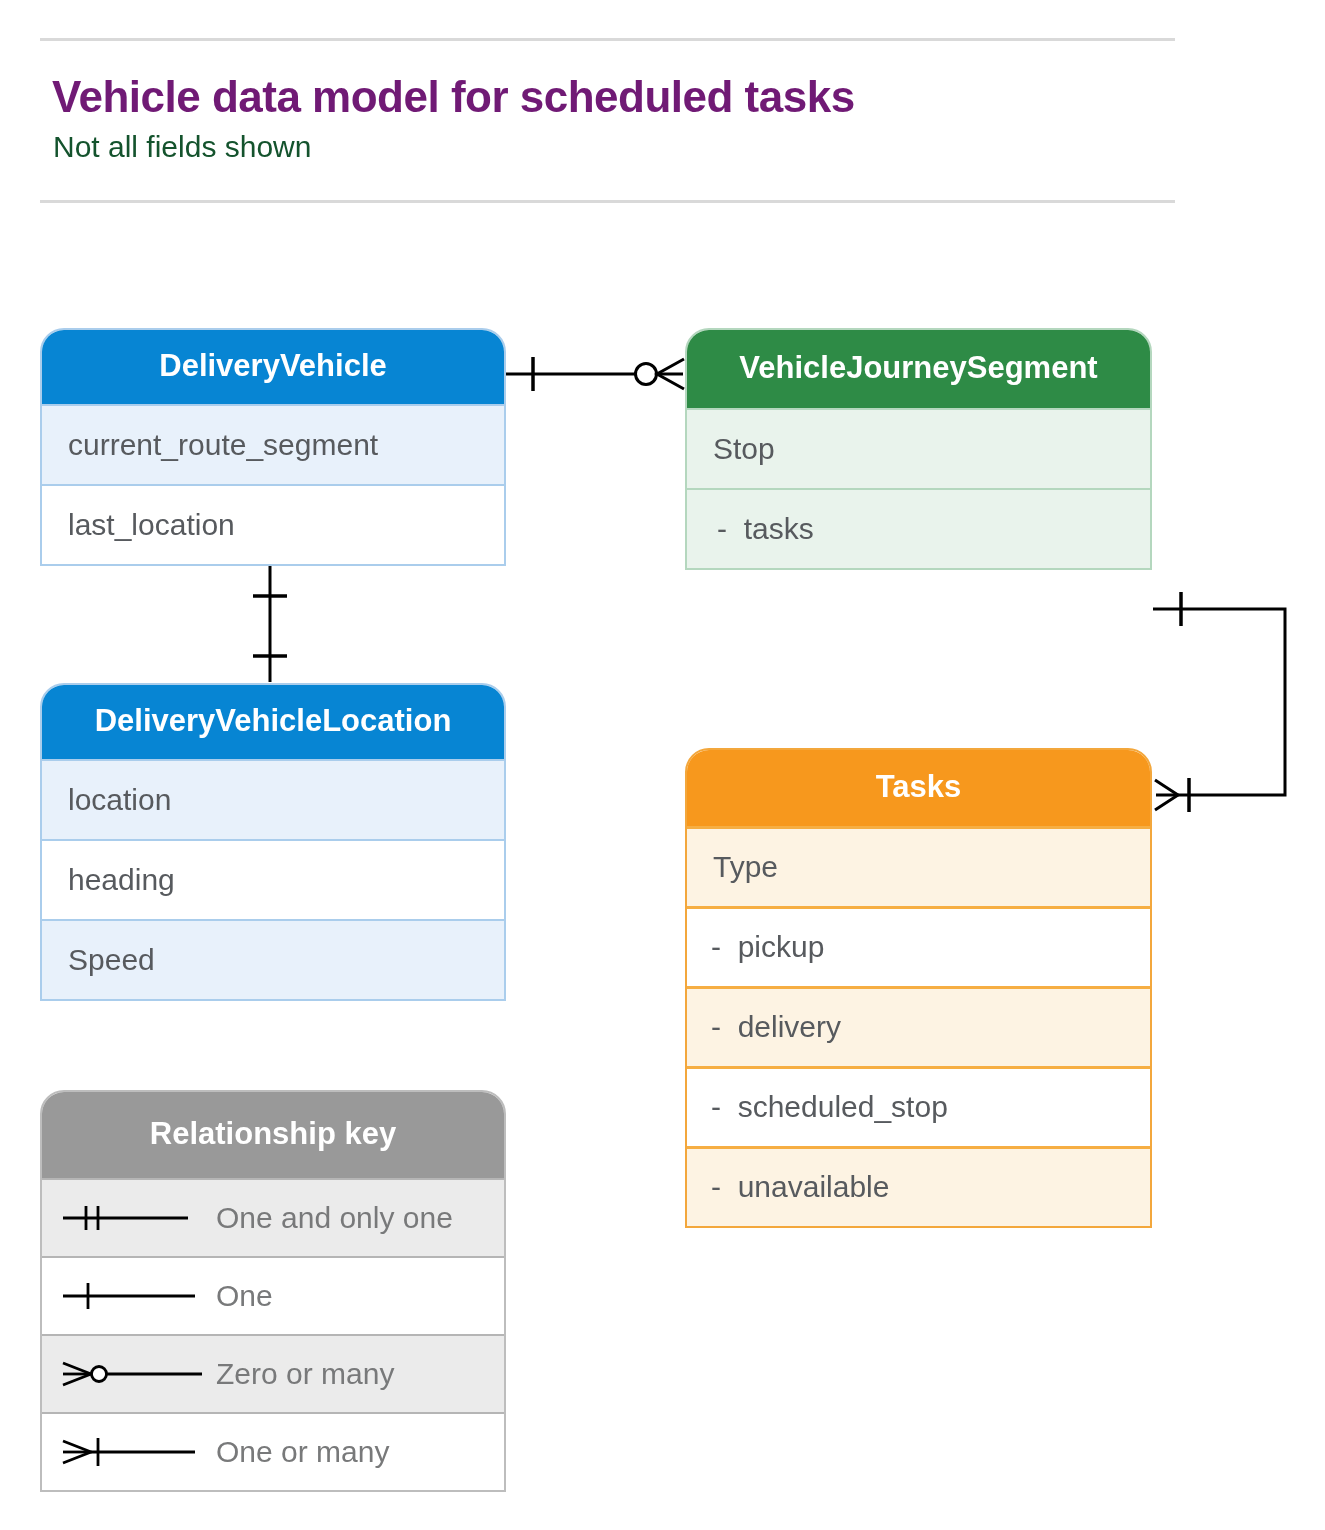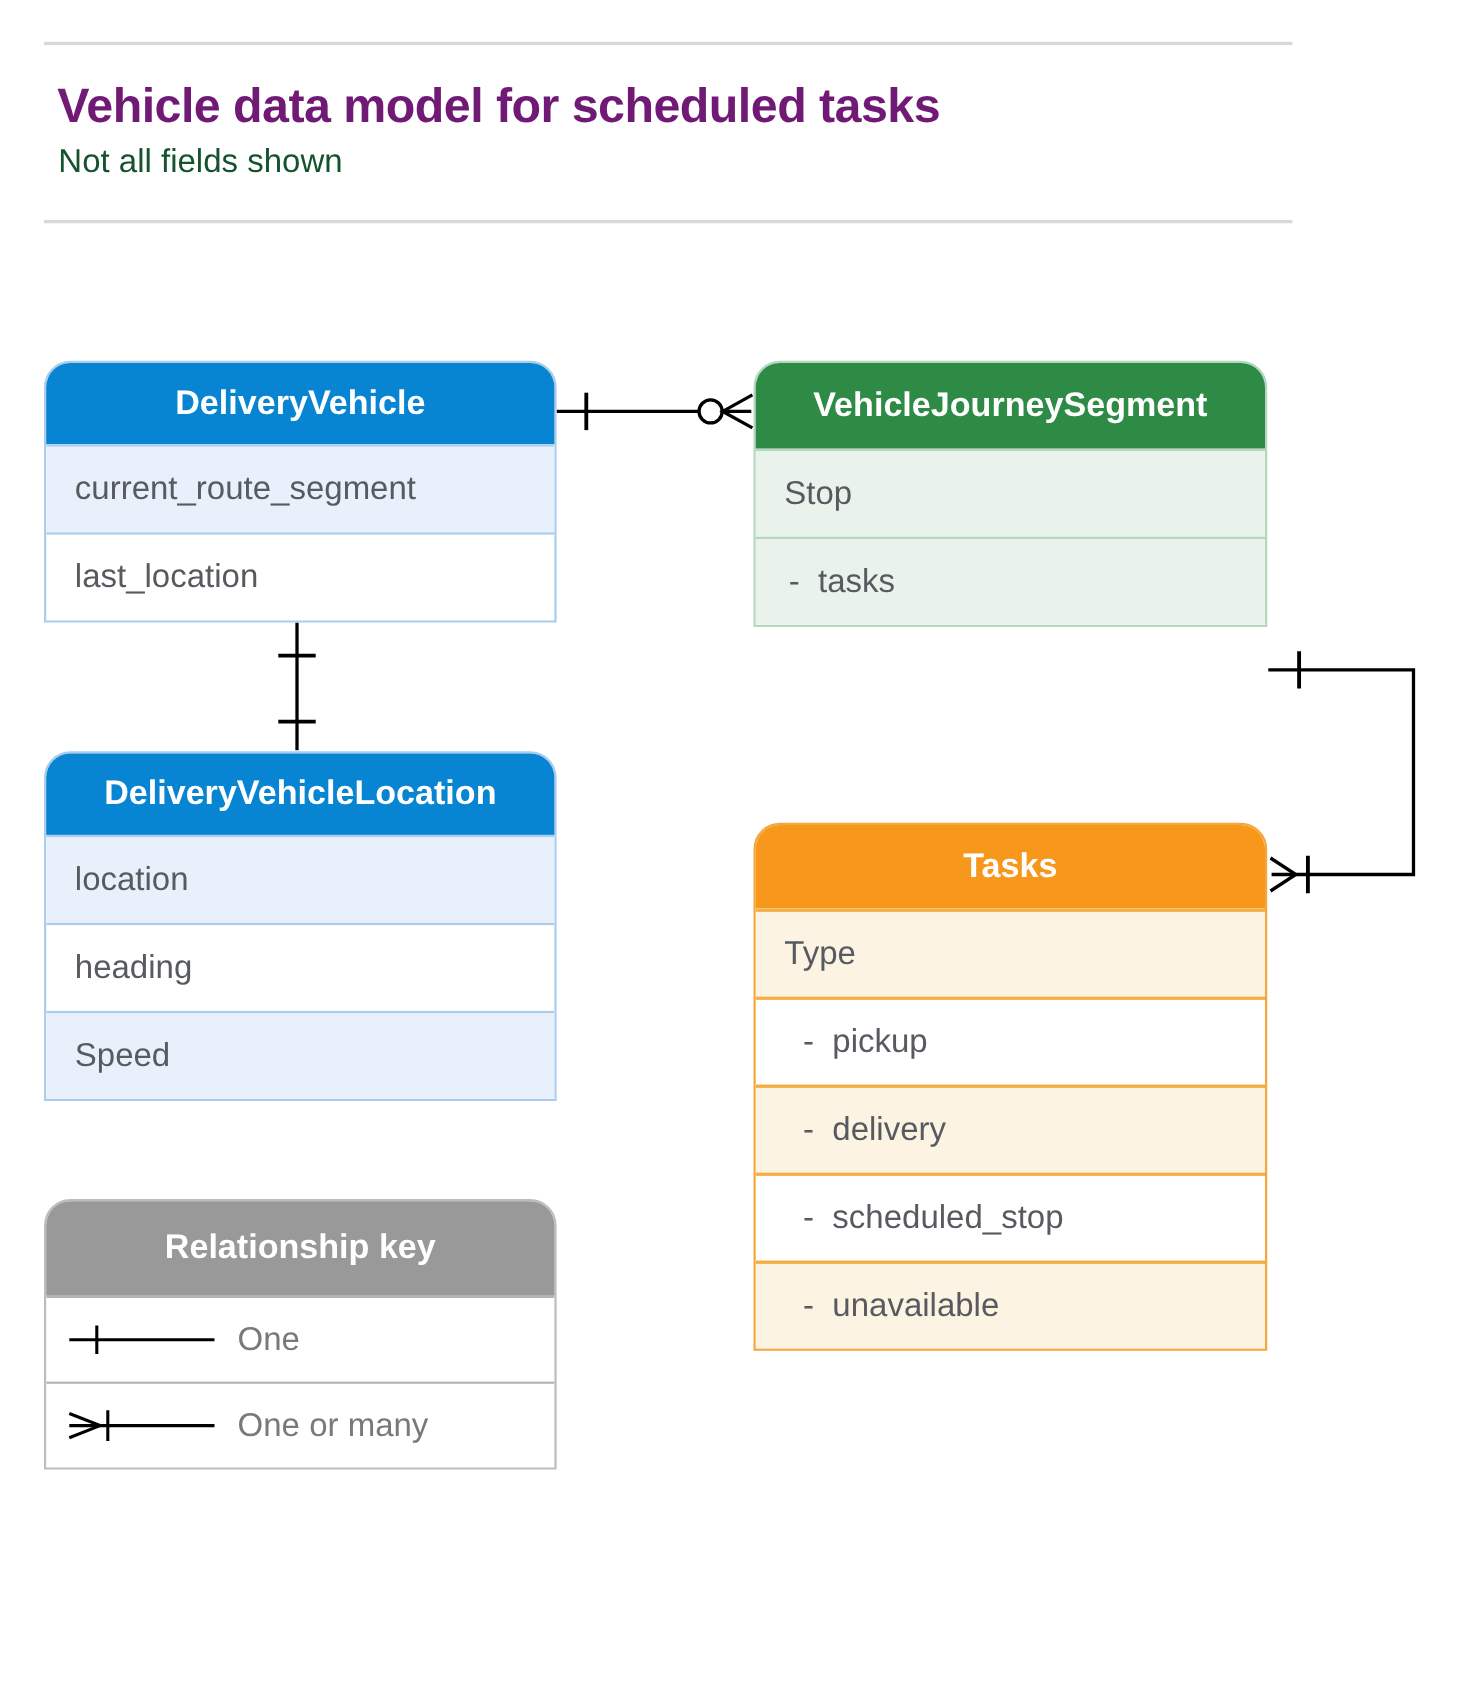--- a/index.html
+++ b/index.html
@@ -47,21 +47,21 @@
   .green .row:first-of-type{border-top:3px solid #ffffff;}
   .green .row.alt{background:#e9f3ec;}
   .green .row.sub{padding-left:30px;}
 
   
   .orange{border-color:#f3a73c;}
   .orange .entity-header{background:#f7981d;height:78px;}
   .orange .row{border-top:3px solid #f6ae43;}
   .orange .row:first-of-type{border-top:3px solid #ffffff;}
   .orange .row.alt{background:#fdf3e3;}
-  .orange .row.sub{padding-left:43px;}
+  .orange .row.sub{padding-left:24px;}
 
   
   .legend{border-color:#bdbdbd;}
   .legend .entity-header{background:#999999;height:88px;}
   .legend .row{border-top:2.5px solid #b5b5b5;padding-left:18px;}
   .legend .row:first-of-type{border-top:3px solid #ffffff;}
   .legend .row.alt{background:#ebebeb;}
   .legend-label{margin-left:6px;font-size:30px;color:#78797a;white-space:pre;}
   .legend-symbol{flex:0 0 auto;}
 </style>
@@ -122,29 +122,46 @@
     <div class="row alt">Type</div>
     <div class="row sub">-  pickup</div>
     <div class="row alt sub">-  delivery</div>
     <div class="row sub">-  scheduled_stop</div>
     <div class="row alt sub">-  unavailable</div>
   </div>
 
   <div class="entity legend" style="left:40px;top:1090px;width:466px;">
     <div class="entity-header">Relationship key</div>
 
+    <div class="row alt">
+      <svg class="legend-symbol" width="150" height="44" viewBox="0 0 150 44" stroke="#000" stroke-width="2.8" fill="none">
+        <path d="M3,22 H128"></path>
+          <path d="M26,10 V34"></path>
+          <path d="M38,10 V34"></path>
+      </svg>
+      <span class="legend-label">One and only one</span>
+    </div>
 
     <div class="row">
       <svg class="legend-symbol" width="150" height="44" viewBox="0 0 150 44" stroke="#000" stroke-width="2.8" fill="none">
         <path d="M3,22 H135"></path>
           <path d="M28,9 V35"></path>
       </svg>
       <span class="legend-label">One</span>
     </div>
 
+    <div class="row alt">
+      <svg class="legend-symbol" width="150" height="44" viewBox="0 0 150 44" stroke="#000" stroke-width="2.8" fill="none">
+        <path d="M3,11 L31,22 L3,33"></path>
+          <path d="M3,22 H31"></path>
+        <circle cx="39" cy="22" r="7.5" fill="#ffffff"></circle>
+        <path d="M47,22 H142"></path>
+      </svg>
+      <span class="legend-label">Zero or many</span>
+    </div>
 
     <div class="row">
       <svg class="legend-symbol" width="150" height="44" viewBox="0 0 150 44" stroke="#000" stroke-width="2.8" fill="none">
         <path d="M3,11 L31,22 L3,33"></path>
           <path d="M3,22 H31"></path>
         <path d="M38,8 V36"></path>
           <path d="M31,22 H135"></path>
       </svg>
       <span class="legend-label">One or many</span>
     </div>

